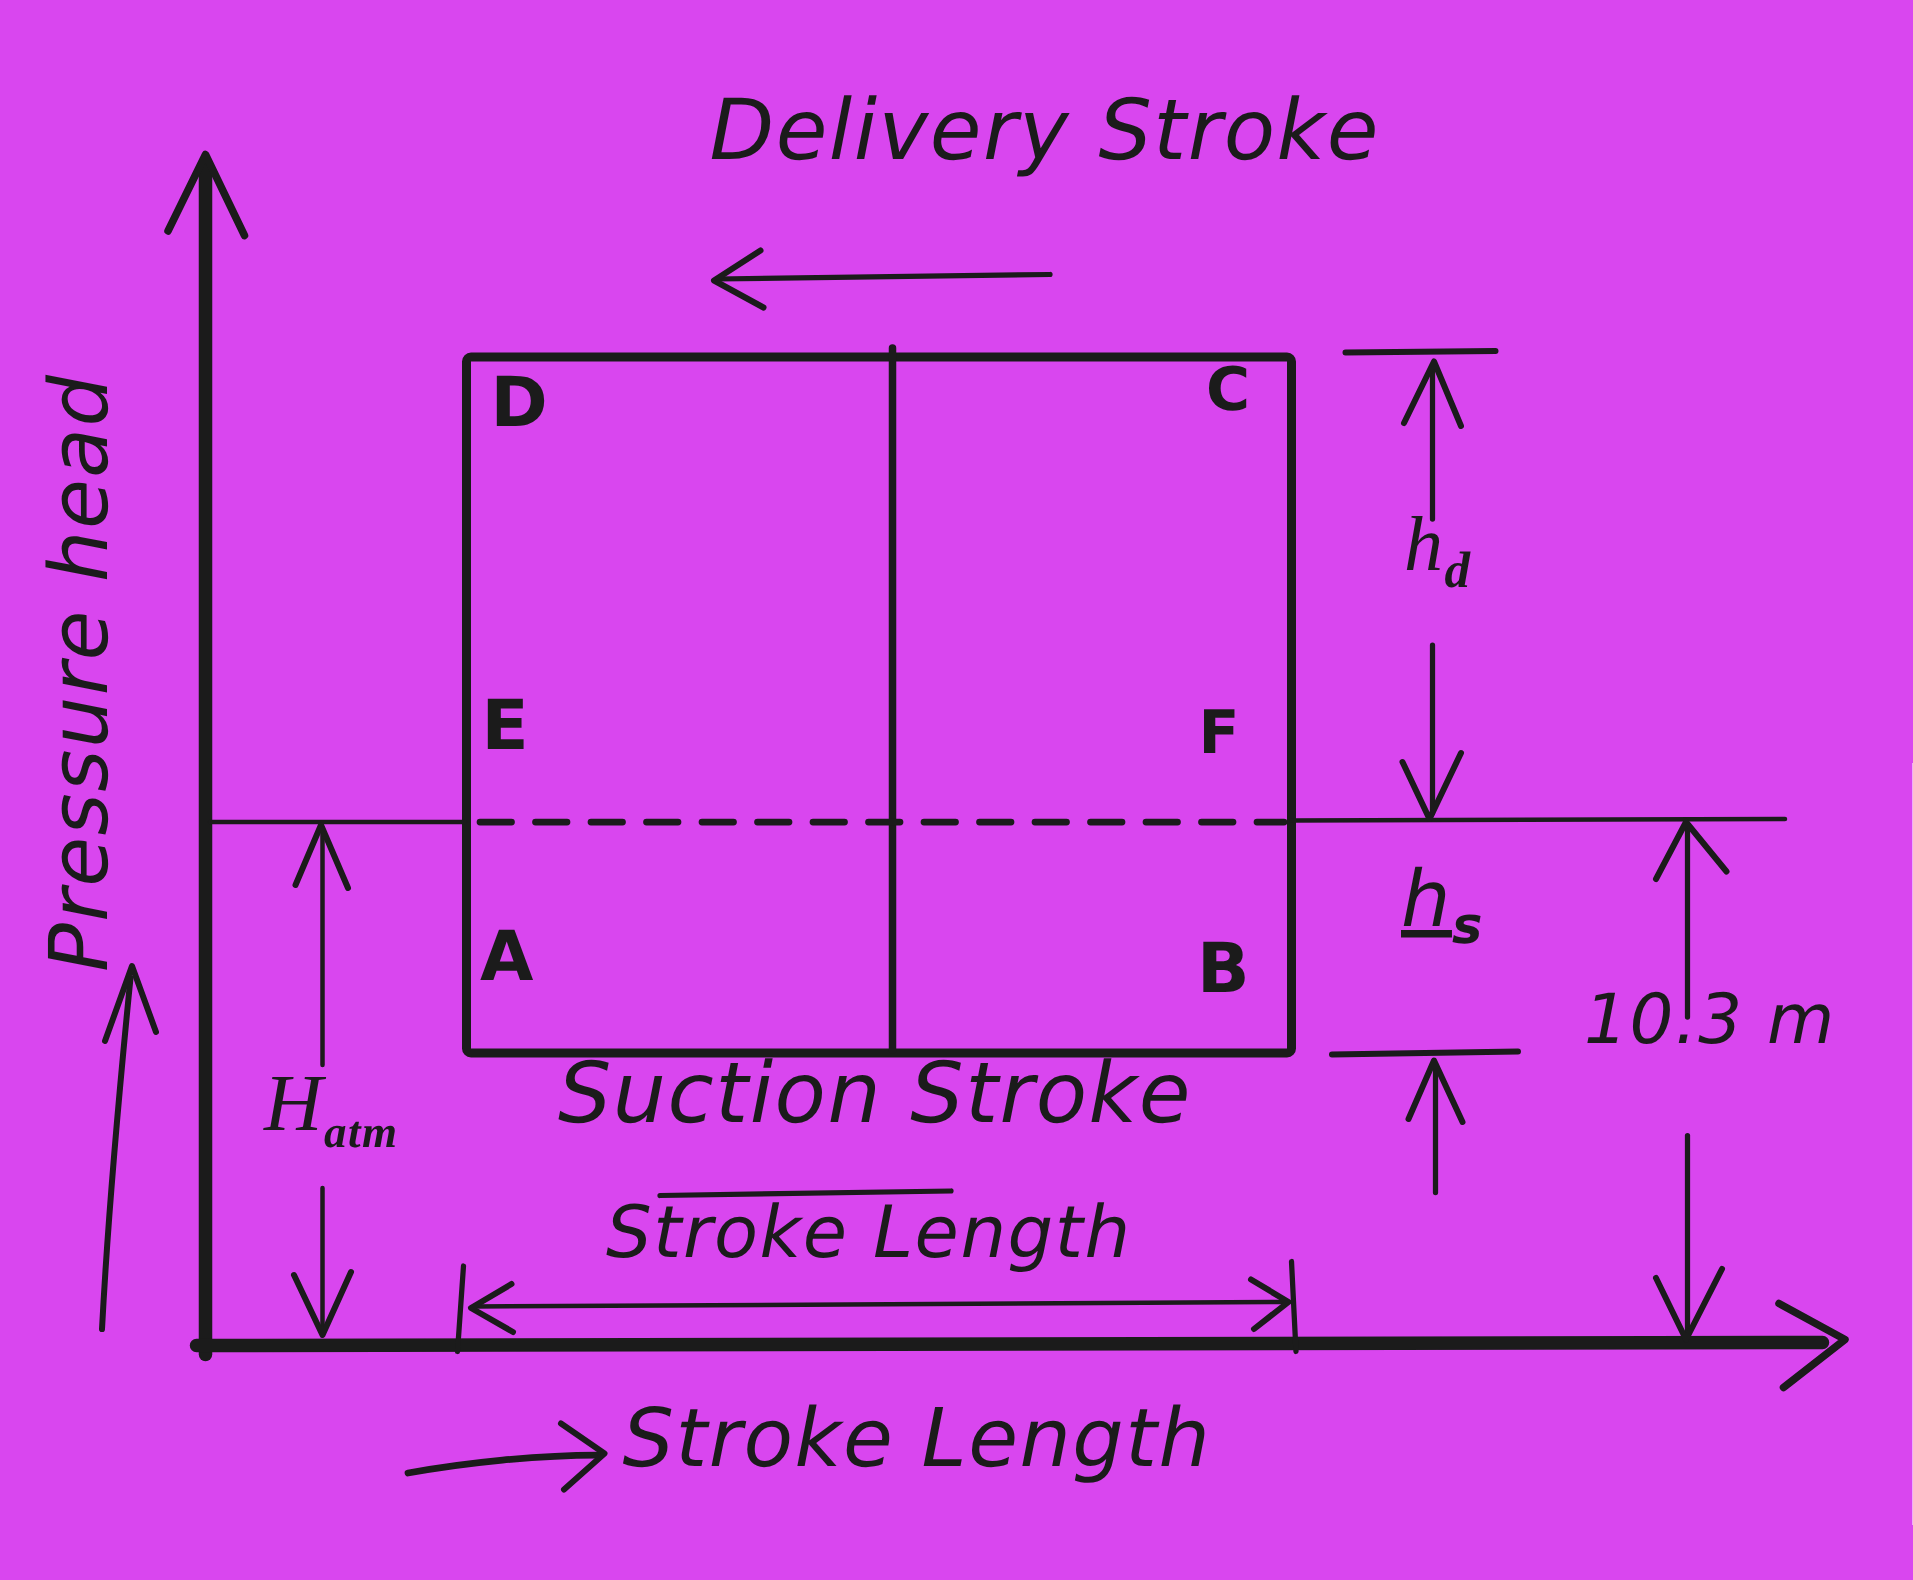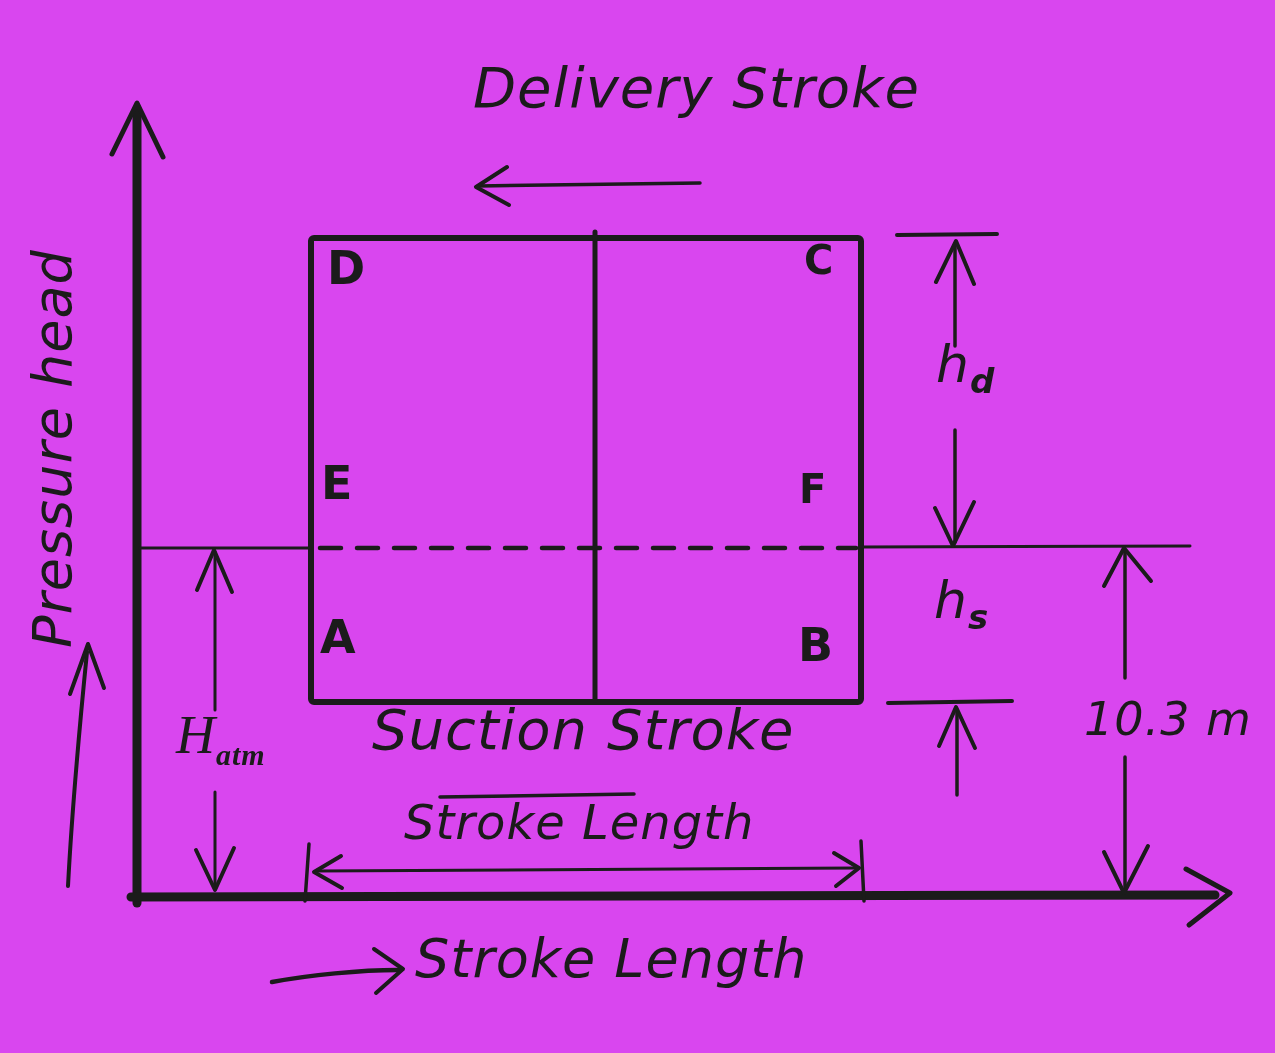--- a/index.html
+++ b/index.html
@@ -79,33 +79,33 @@
 
   <div class="lbl hand" style="left:473px;top:60px;font-size:56px;">Delivery Stroke</div>
 
   <div class="lbl pt" style="left:327px;top:245px;font-size:46px;">D</div>
   <div class="lbl pt" style="left:804px;top:240px;font-size:40px;">C</div>
   <div class="lbl pt" style="left:321px;top:460px;font-size:46px;">E</div>
   <div class="lbl pt" style="left:799px;top:469px;font-size:40px;">F</div>
   <div class="lbl pt" style="left:320px;top:614px;font-size:46px;">A</div>
   <div class="lbl pt" style="left:798px;top:622px;font-size:46px;">B</div>
 
-  <div class="lbl hand subbed" style="left:936px;top:338px;font-size:52px;">
+  <div class="lbl hand subbed" style="left:936px;top:338px;font-size:52px;font-family:Liberation Serif, serif;">
     <span>h</span><sub style="font-size:34px;">d</sub>
   </div>
 
-  <div class="lbl hand subbed" style="left:934px;top:574px;font-size:52px;">
+  <div class="lbl hand subbed" style="left:934px;top:574px;font-size:52px;text-decoration:underline;">
     <span>h</span><sub style="font-size:34px;">s</sub>
   </div>
 
   <div class="lbl hand subbed" style="left:176px;top:708px;font-size:54px;font-family:Liberation Serif, serif;">
     <span>H</span><sub style="font-size:30px;">atm</sub>
   </div>
 
-  <div class="lbl hand" style="left:1056px;top:696px;font-size:46px;margin-left:28px;">10.3 m</div>
+  <div class="lbl hand" style="left:1056px;top:656px;font-size:46px;">10.3 m</div>
 
   <div class="lbl hand" style="left:372px;top:702px;font-size:56px;">Suction Stroke</div>
 
   <div class="lbl hand" style="left:404px;top:798px;font-size:48px;">Stroke Length</div>
 
   <div class="lbl hand rot" style="left:26px;top:648px;font-size:54px;">Pressure head</div>
 
   <div class="lbl hand" style="left:415px;top:932px;font-size:54px;">Stroke Length</div>
 
 </div>

